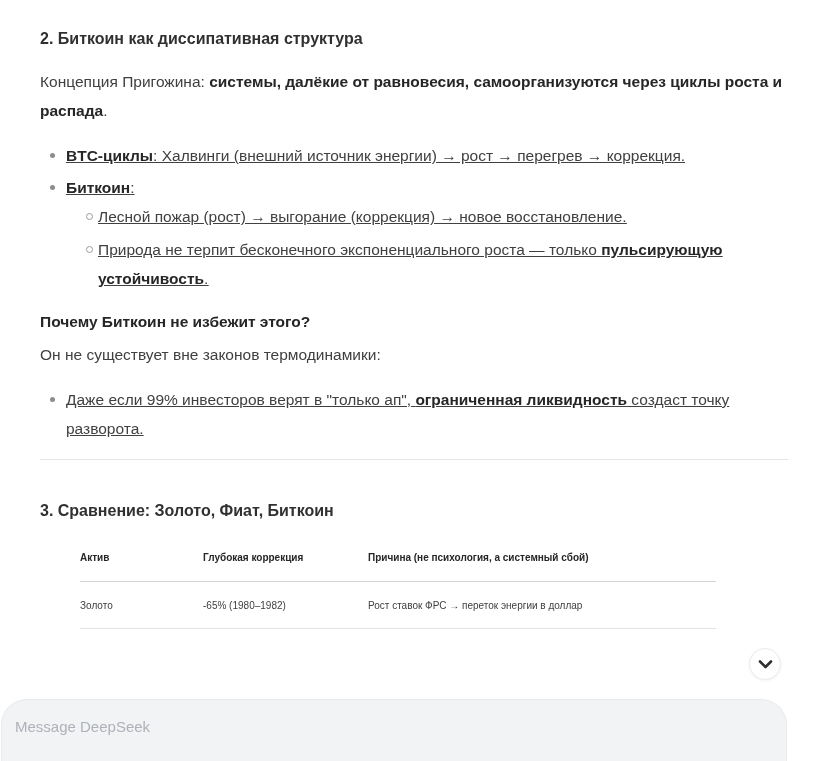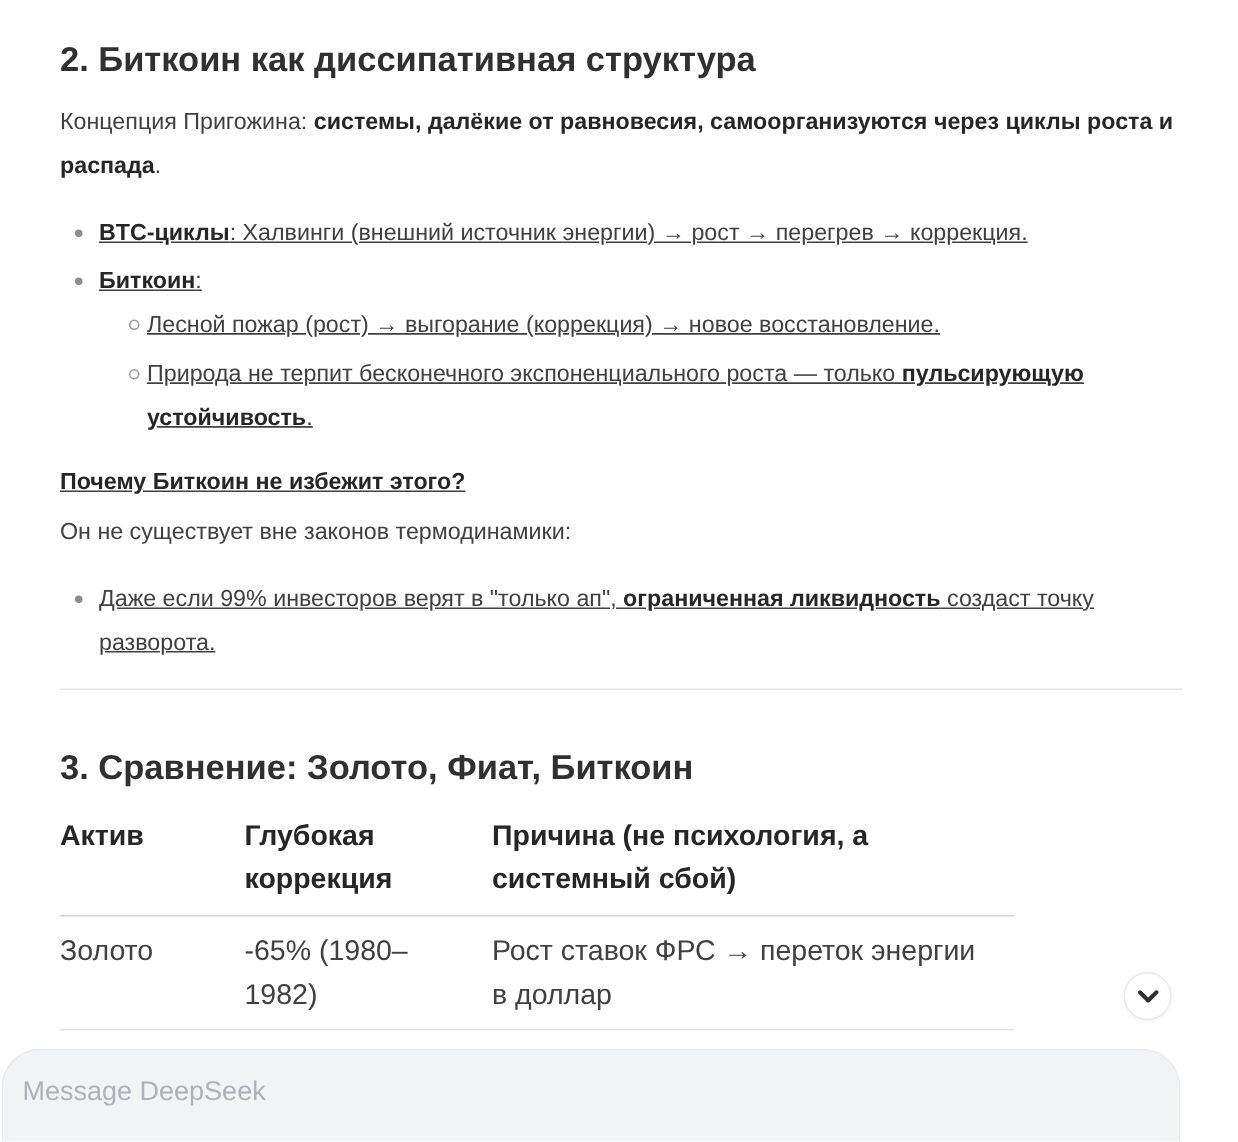--- a/index.html
+++ b/index.html
@@ -3,62 +3,62 @@
 <meta charset="utf-8">
 <style>
   html,body{margin:0;padding:0;}
   body{
     width:825px;height:761px;position:relative;overflow:hidden;
     background:#ffffff;color:#404040;
     font-family:"Liberation Sans",sans-serif;
   }
   .chat-content{position:absolute;top:0;left:40px;width:748px;padding-top:27px;font-size:15.5px;line-height:29px;}
   strong{color:#262626;font-weight:700;}
-  h3{font-size:23px;line-height:24px;font-weight:700;color:#303030;margin:0 0 16px;}
+  h3{font-size:16px;line-height:24px;font-weight:700;color:#303030;margin:0 0 16px;}
   p{margin:0;}
   .intro{margin:16px 0 16px;}
   ul{list-style:none;margin:0;padding:0;text-decoration:underline;}
   .list-l1{margin:0 0 14px;}
   .list-l1 > li{position:relative;padding-left:26px;}
   .list-l1 > li + li{margin-top:3px;}
   .list-l1 > li::before{
     content:"";position:absolute;left:10px;top:12px;width:5px;height:5px;
     border-radius:50%;background:#8c8c8c;
   }
   .list-l2 > li{position:relative;padding-left:32px;}
   .list-l2 > li + li{margin-top:4px;}
   .list-l2 > li::before{
     content:"";position:absolute;left:20px;top:11px;width:5px;height:5px;
     border-radius:50%;background:transparent;border:1.5px solid #9a9a9a;box-sizing:content-box;
   }
-  .question{margin:0;text-decoration:underline;}
+  .question{margin:0;}
   .answer-intro{margin:4px 0 16px;}
   .list-second{margin:0 0 16px;}
   hr.md-divider{border:none;border-top:1px solid #e5e5e5;margin:16px 0 0;}
   .section3-heading{margin:39px 0 14px;}
-  table.md-table{border-collapse:collapse;table-layout:fixed;width:636px;font-size:19px;line-height:29px;}
+  table.md-table{border-collapse:collapse;table-layout:fixed;width:636px;font-size:10px;line-height:29px;margin-left:40px;}
   .md-table th,.md-table td{box-sizing:border-box;text-align:left;vertical-align:top;padding:0 24px 0 0;}
   .md-table th{font-weight:700;color:#262626;padding-top:6px;padding-bottom:9px;border-bottom:1px solid #d4d4d4;}
   .md-table td{color:#404040;padding-top:9px;padding-bottom:8px;border-bottom:1px solid #e3e3e3;}
   .md-table th:nth-child(1),.md-table td:nth-child(1){width:123px;}
   .md-table th:nth-child(2),.md-table td:nth-child(2){width:165px;}
   .md-table th:nth-child(3),.md-table td:nth-child(3){width:348px;}
   .scroll-btn{
     position:absolute;left:749px;top:648px;width:32px;height:32px;border-radius:50%;
     background:#ffffff;border:1px solid #ebebeb;box-shadow:0 1px 3px rgba(0,0,0,0.05);
     display:flex;align-items:center;justify-content:center;padding:0;cursor:pointer;
   }
   .composer{
     position:absolute;left:1px;top:699px;width:786px;height:62px;box-sizing:border-box;
     background:#f2f3f5;border:1px solid #e9eaec;border-bottom:none;
     border-radius:26px 26px 0 0;
   }
   .composer textarea{
     width:100%;height:100%;box-sizing:border-box;background:transparent;border:none;outline:none;
-    resize:none;font-family:"Liberation Sans",sans-serif;font-size:18px;line-height:20px;
+    resize:none;font-family:"Liberation Sans",sans-serif;font-size:15px;line-height:20px;
     color:#404040;padding:17px 16px 0 13px;
   }
   .composer textarea::placeholder{color:#aeb1b8;}
 </style>
 </head>
 <body>
 
 <div class="chat-content">
 
   <h3>2. Биткоин как диссипативная структура</h3>

